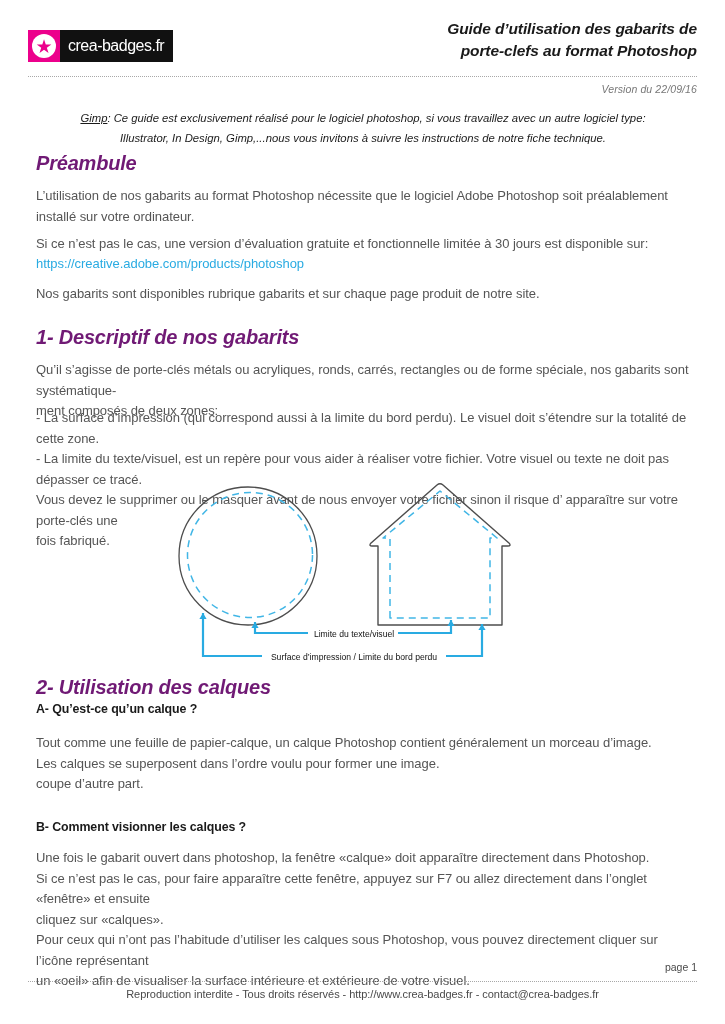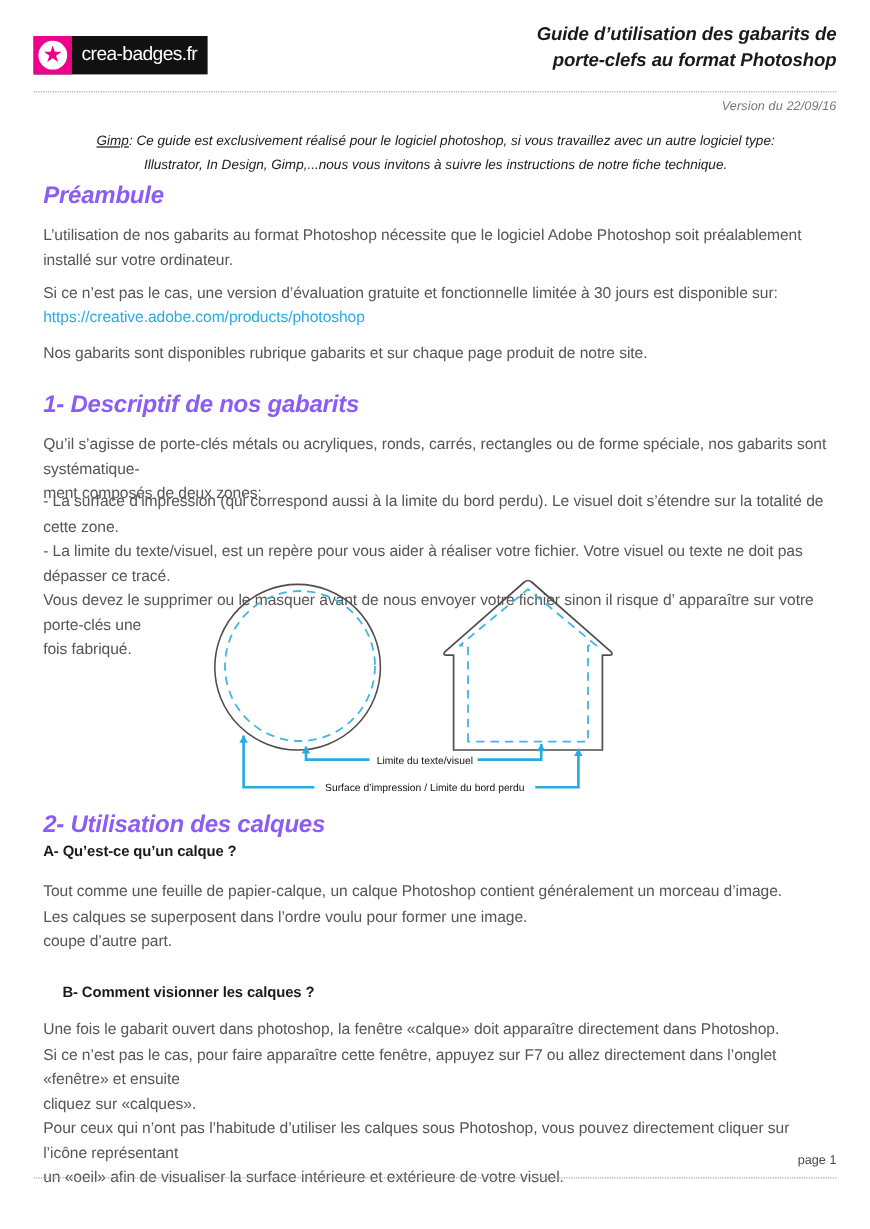--- a/index.html
+++ b/index.html
@@ -104,21 +104,21 @@
   }
   #note u { text-decoration: underline; }
 
   
   .h1 {
     position: absolute;
     left: 36px;
     font-style: italic;
     font-weight: bold;
     font-size: 20px;
-    color: #8b5cf6;
+    color: #701a75;
     letter-spacing: -0.2px;
     white-space: nowrap;
   }
   .h3 {
     position: absolute;
     left: 36px;
     font-weight: bold;
     font-size: 12.4px;
     color: #1a1a1a;
     letter-spacing: -0.1px;
@@ -251,26 +251,27 @@
 
   <div class="h1" style="top:676px;">2- Utilisation des calques</div>
   <div class="h3" style="top:702px;">A- Qu’est-ce qu’un calque ?</div>
 
   <div class="para" style="top:733px;">
     <div>Tout comme une feuille de papier-calque, un calque Photoshop contient généralement un morceau d’image.</div>
     <div>Les calques se superposent dans l’ordre voulu pour former une image.</div>
     <div>coupe d’autre part.</div>
   </div>
 
-  <div class="h3" style="top:820px;margin-left:16px;">B- Comment visionner les calques ?</div>
+  <div class="h3" style="top:820px;">B- Comment visionner les calques ?</div>
 
   <div class="para" style="top:848px;">
     <div>Une fois le gabarit ouvert dans photoshop, la fenêtre «calque» doit apparaître directement dans Photoshop.</div>
     <div>Si ce n’est pas le cas, pour faire apparaître cette fenêtre, appuyez sur F7 ou allez directement dans l’onglet «fenêtre» et ensuite</div>
     <div>cliquez sur «calques».</div>
     <div>Pour ceux qui n’ont pas l’habitude d’utiliser les calques sous Photoshop, vous pouvez directement cliquer sur l’icône représentant</div>
     <div>un «oeil» afin de visualiser la surface intérieure et extérieure de votre visuel.</div>
   </div>
 
   <div id="page-num">page 1</div>
   <div class="hr-dotted" style="top:981px;"></div>
+  <div id="footer-text">Reproduction interdite - Tous droits réservés - http://www.crea-badges.fr - contact@crea-badges.fr</div>
 
 </div>
 
 </body></html>

